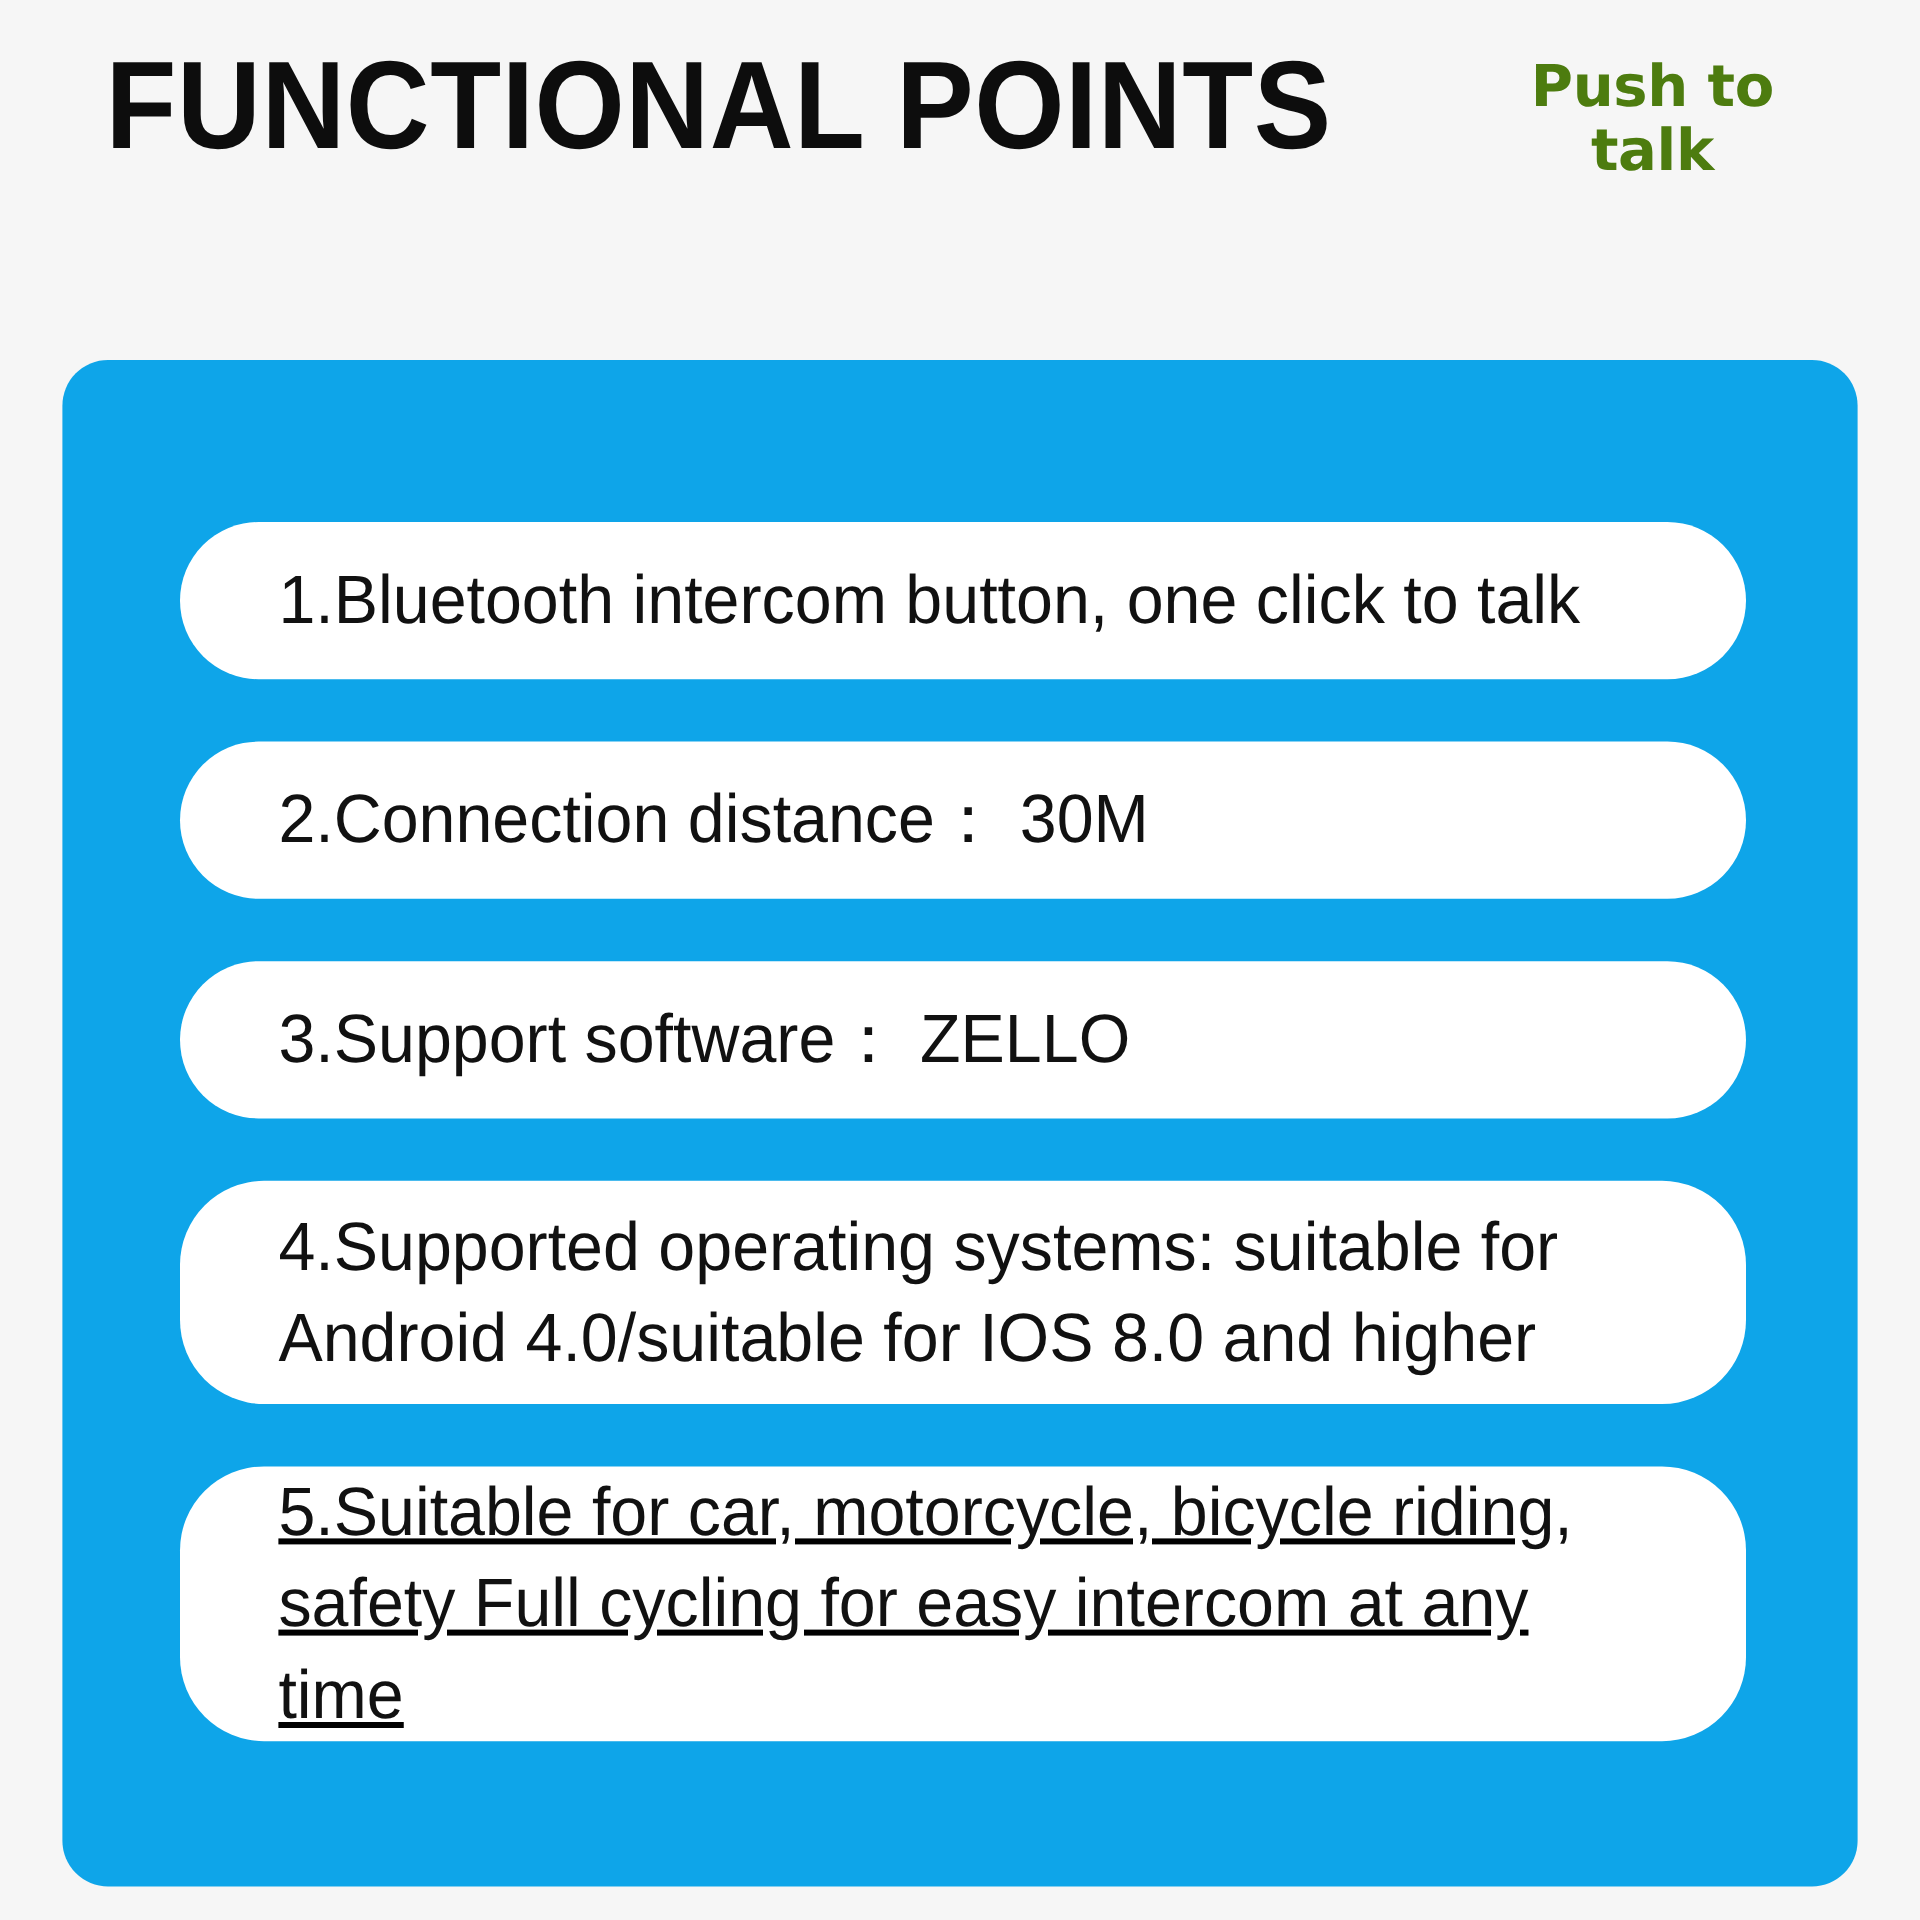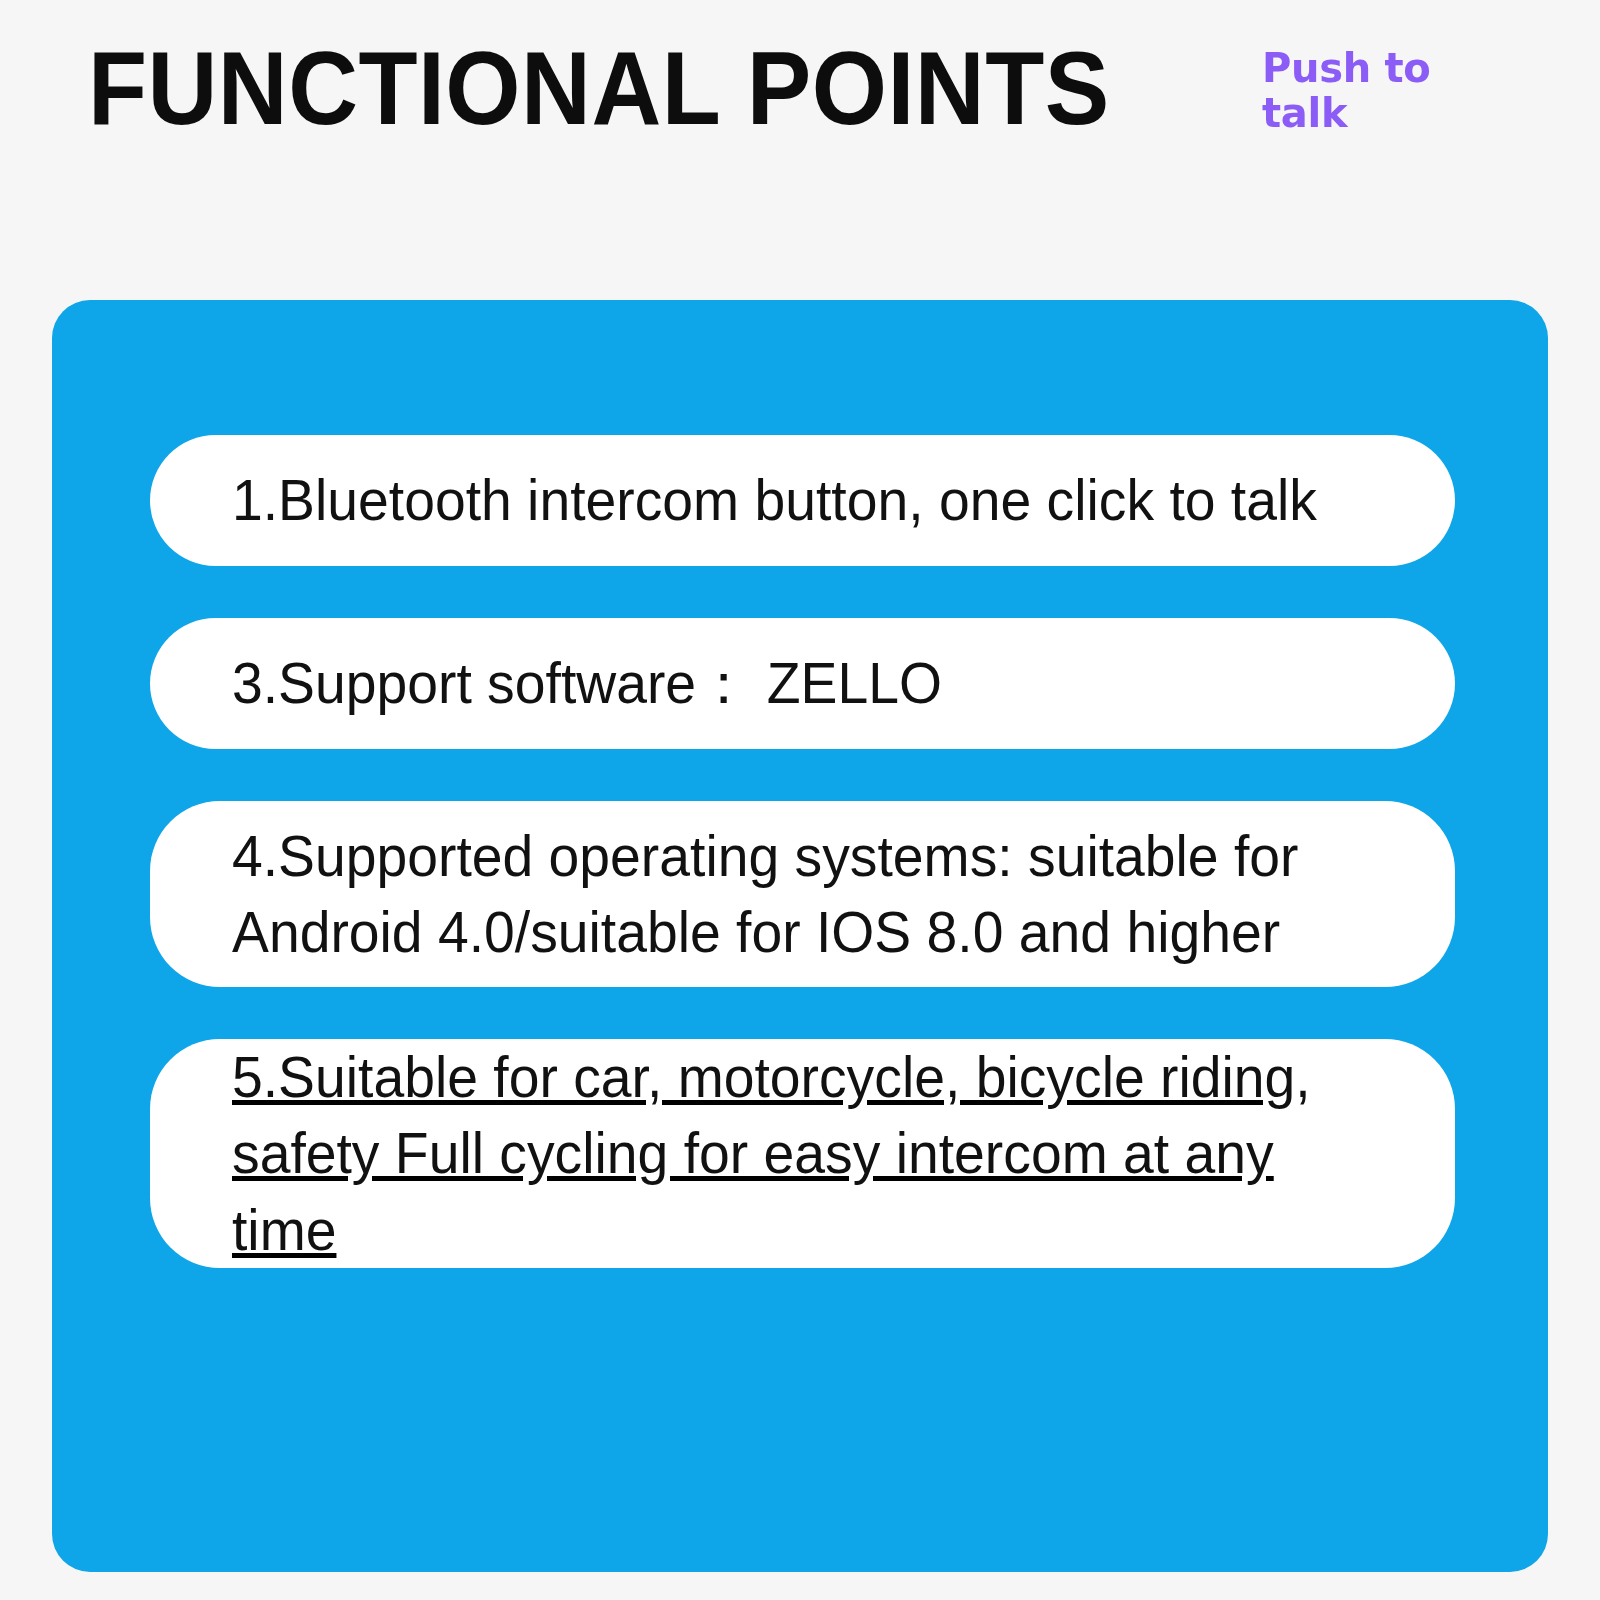--- a/index.html
+++ b/index.html
@@ -43,26 +43,26 @@
     white-space: nowrap;
     transform: scaleX(0.93);
     transform-origin: left top;
   }
 
   .push-to-talk {
     position: absolute;
     right: 108px;
     top: 46px;
     width: 230px;
-    text-align: left;
+    text-align: center;
     font-family: "DejaVu Sans", sans-serif;
     font-weight: 700;
-    font-size: 40px;
+    font-size: 48px;
     line-height: 1.12;
-    color: #8b5cf6;
+    color: #4d7c0f;
     white-space: pre-line;
     letter-spacing: -0.3px;
   }
 
   
   .panel {
     position: absolute;
     left: 52px;
     top: 300px;
     width: 1496px;
@@ -126,20 +126,23 @@
 talk</div>
   </div>
 
   <div class="panel">
     <div class="card-list">
 
       <div class="card one-line">
         <div class="card-text">1.Bluetooth intercom button, one click to talk</div>
       </div>
 
+      <div class="card one-line">
+        <div class="card-text">2.Connection distance：  30M</div>
+      </div>
 
       <div class="card one-line">
         <div class="card-text">3.Support software：  ZELLO</div>
       </div>
 
       <div class="card two-line">
         <div class="card-text">4.Supported operating systems: suitable for
 Android 4.0/suitable for IOS 8.0 and higher</div>
       </div>
 

